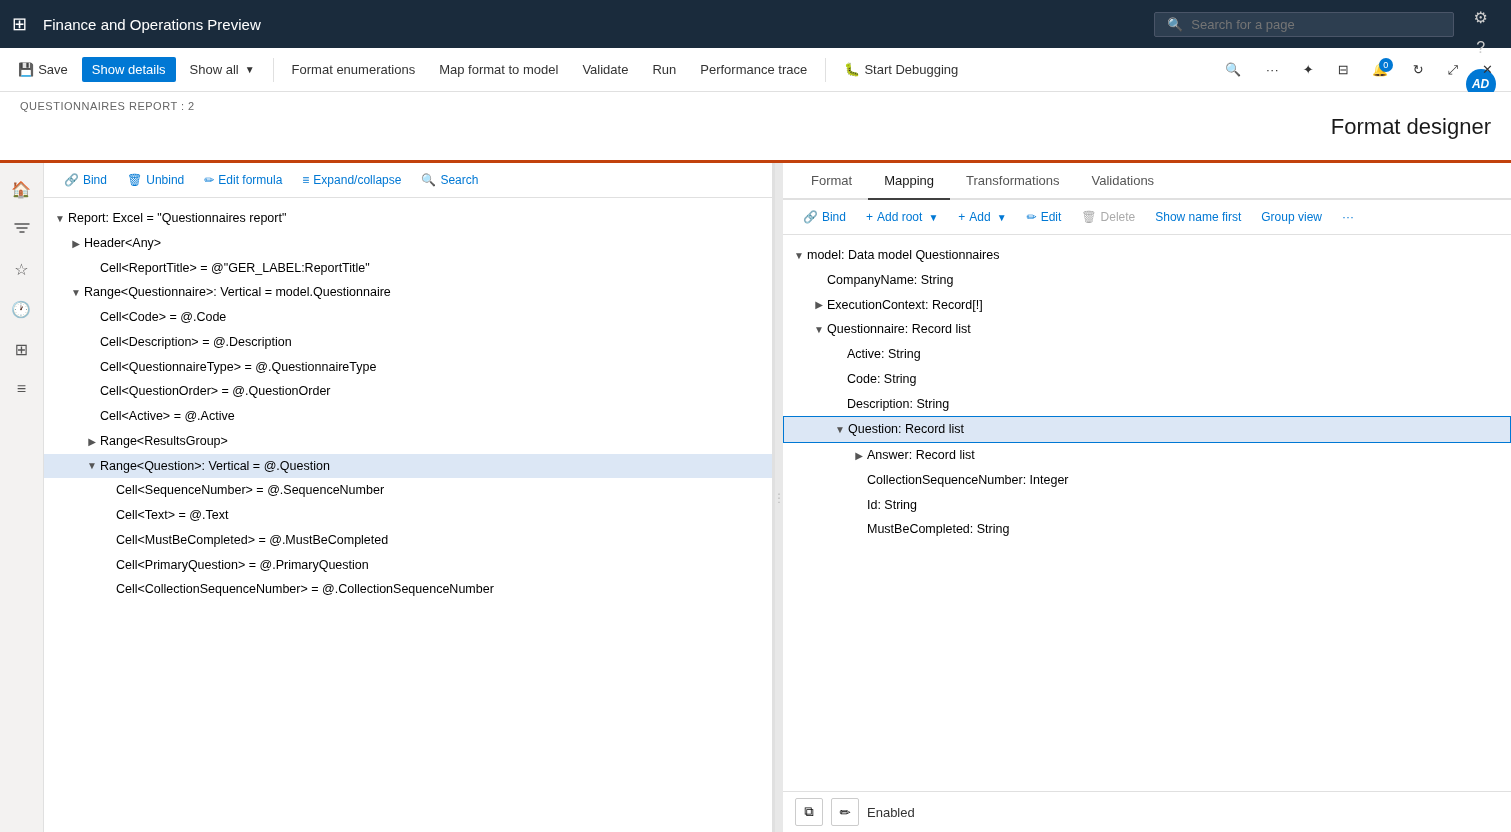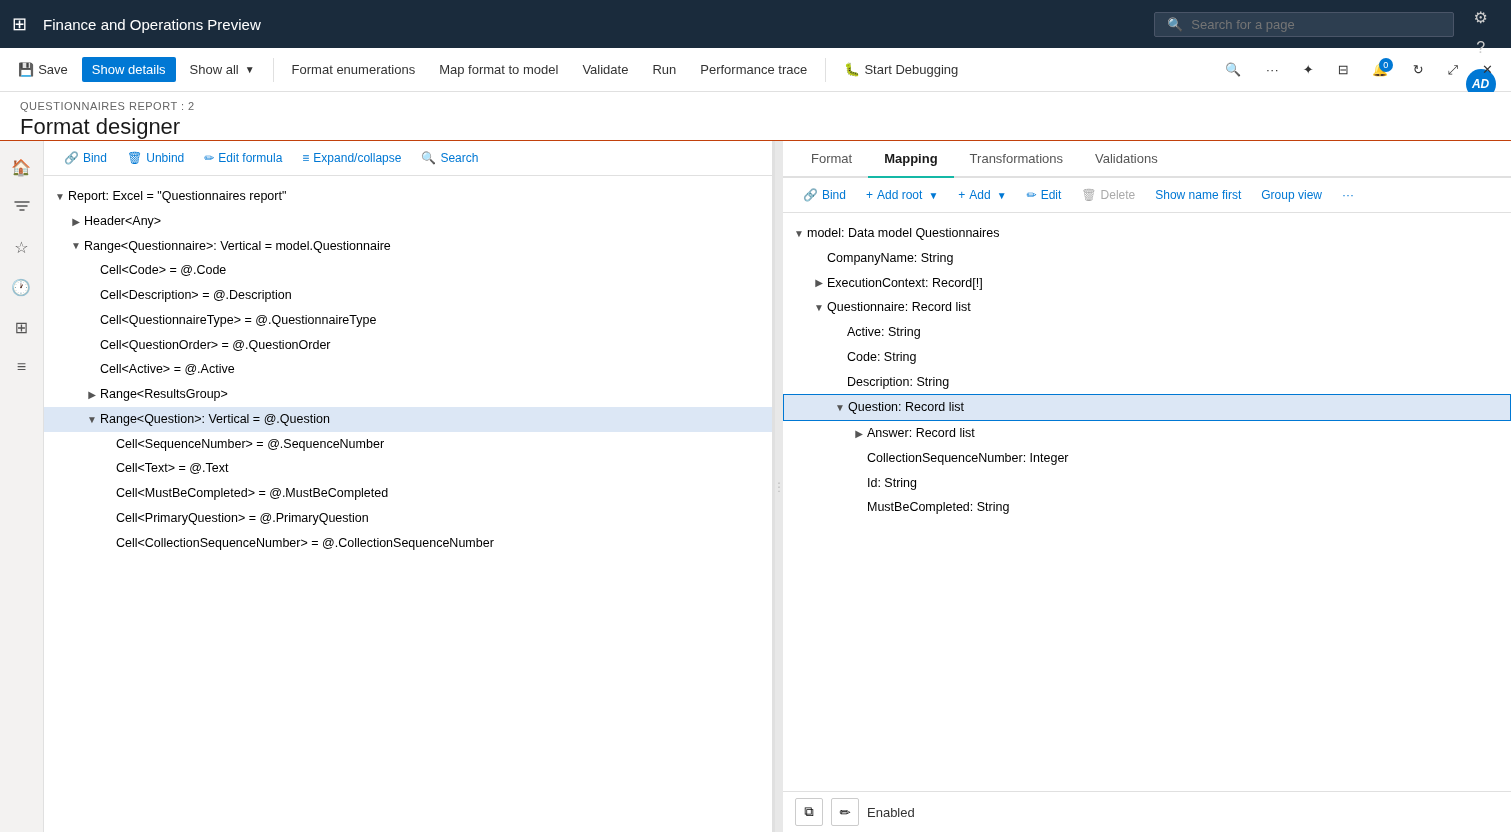--- a/index.html
+++ b/index.html
@@ -84,25 +84,25 @@
     
     .page-content {
       display: flex;
       flex-direction: column;
       height: calc(100vh - 92px);
     }
 
     
     .page-header {
       background: white;
-      padding: 8px 20px 0 20px;
-      border-bottom: 1px solid #c2410c;
+      padding: 8px 20px 20px 20px;
+      border-bottom: 3px solid #c2410c;
     }
     .page-breadcrumb { font-size: 11px; color: #666; text-transform: uppercase; letter-spacing: 0.5px; }
-    .page-title { font-size: 22px; font-weight: 300; color: #1a1a1a; margin-top: 2px; }
+    .page-title { font-size: 22px; font-weight: 300; color: #1a1a1a; margin-top: 2px; text-align: right; }
 
     
     .main-area {
       display: flex;
       flex: 1;
       overflow: hidden;
       background: white;
     }
 
     
@@ -196,21 +196,21 @@
       gap: 0;
     }
     .right-tab {
       padding: 10px 16px;
       cursor: pointer;
       font-size: 13px;
       color: #555;
       border-bottom: 2px solid transparent;
       margin-bottom: -2px;
     }
-    .right-tab.active { color: #1a1a1a; border-bottom: 2px solid #14b8a6; font-weight: 700; }
+    .right-tab.active { color: #1a1a1a; border-bottom: 2px solid #404040; font-weight: 400; }
 
     
     .right-toolbar {
       display: flex;
       align-items: center;
       padding: 6px 12px;
       gap: 4px;
       border-bottom: 1px solid #e0e0e0;
       background: white;
     }
@@ -406,20 +406,25 @@
             <span class="indent" style="width: 0px;"></span>
             <span class="toggle">▼</span>
             <span>Report: Excel = "Questionnaires report"</span>
           </div>
           <div class="tree-item">
             <span class="indent" style="width: 16px;"></span>
             <span class="toggle">▶</span>
             <span>Header&lt;Any&gt;</span>
           </div>
           <div class="tree-item">
+            <span class="indent" style="width: 32px;"></span>
+            <span class="toggle"></span>
+            <span>Cell&lt;ReportTitle&gt; = @"GER_LABEL:ReportTitle"</span>
+          </div>
+          <div class="tree-item">
             <span class="indent" style="width: 16px;"></span>
             <span class="toggle">▼</span>
             <span>Range&lt;Questionnaire&gt;: Vertical = model.Questionnaire</span>
           </div>
           <div class="tree-item">
             <span class="indent" style="width: 32px;"></span>
             <span class="toggle"></span>
             <span>Cell&lt;Code&gt; = @.Code</span>
           </div>
           <div class="tree-item">

